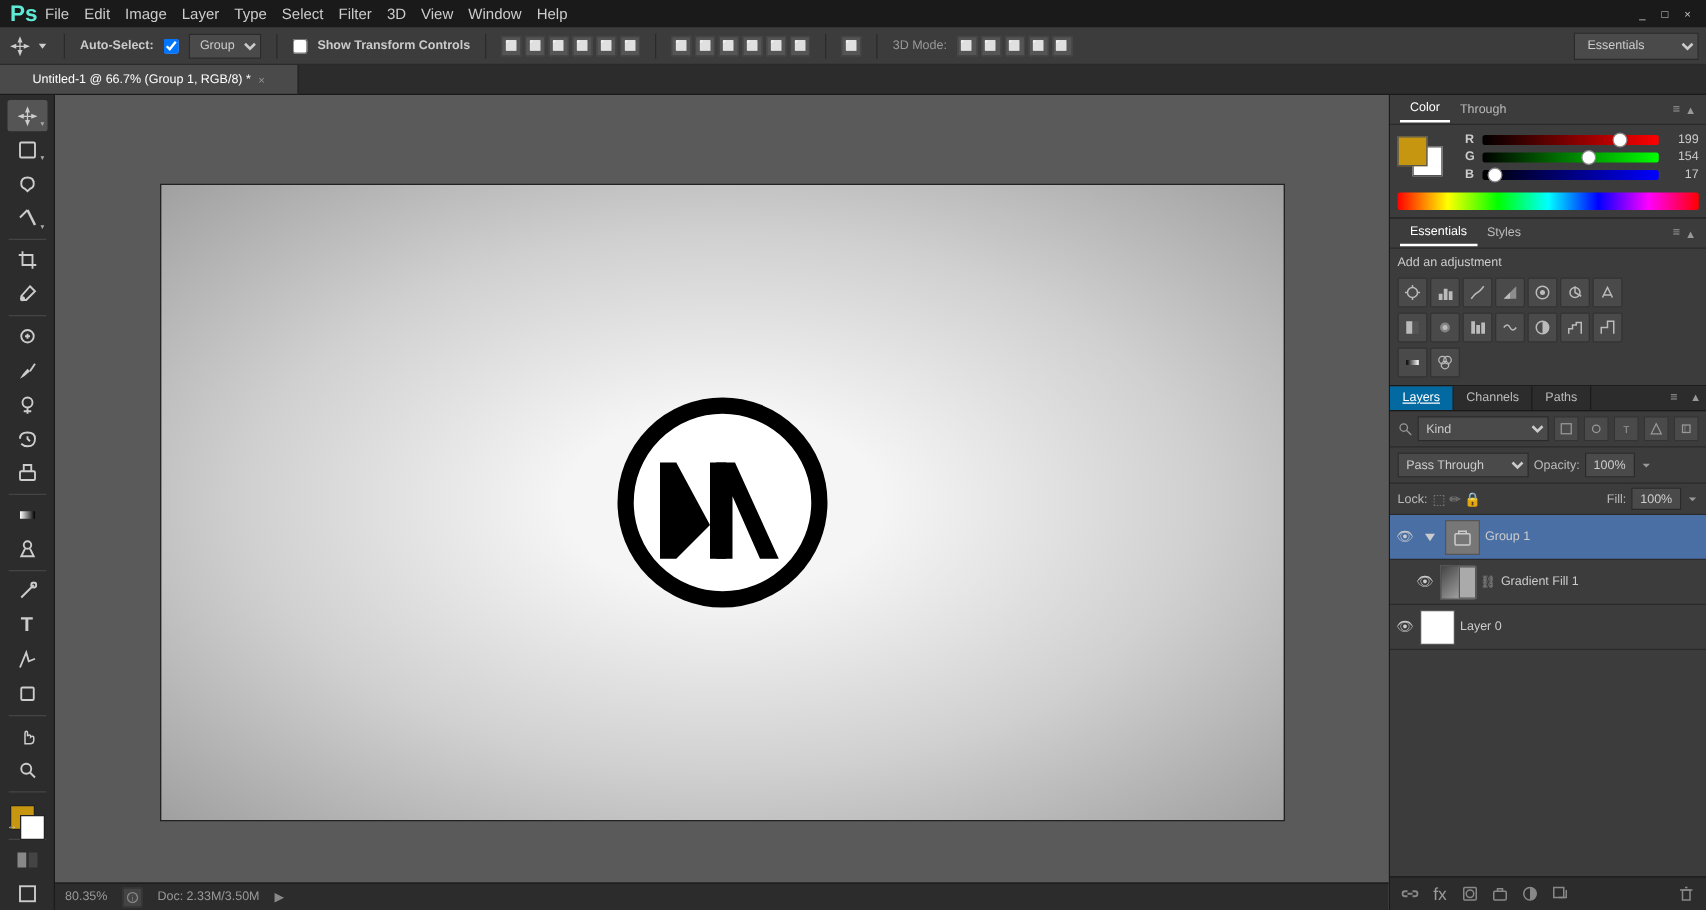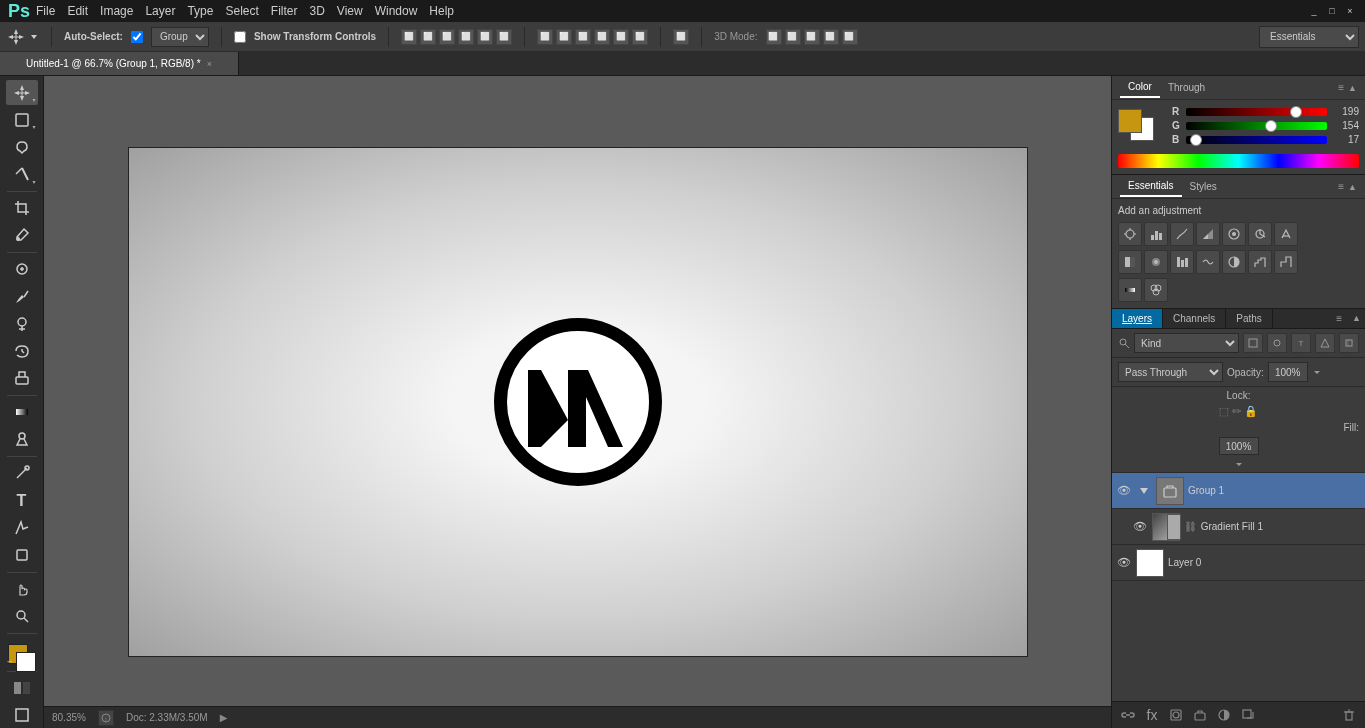--- a/index.html
+++ b/index.html
@@ -91,21 +91,21 @@
 
     .layers-controls { padding: 4px 6px; display: flex; align-items: center; gap: 4px; border-bottom: 1px solid #2a2a2a; }
     .layers-kind-select { background: #4a4a4a; border: 1px solid #2a2a2a; color: #ccc; font-size: 10px; padding: 2px; height: 20px; flex: 1; }
     .layers-icon-btn { width: 20px; height: 20px; background: #4a4a4a; border: 1px solid #333; display: flex; align-items: center; justify-content: center; cursor: pointer; font-size: 9px; color: #ccc; }
 
     .layers-blending { padding: 4px 6px; display: flex; align-items: center; gap: 4px; border-bottom: 1px solid #2a2a2a; }
     .blend-select { background: #4a4a4a; border: 1px solid #2a2a2a; color: #ccc; font-size: 10px; padding: 2px; height: 20px; width: 105px; }
     .opacity-label { font-size: 10px; color: #bbb; }
     .opacity-input { background: #4a4a4a; border: 1px solid #2a2a2a; color: #ccc; font-size: 10px; width: 40px; height: 20px; text-align: center; }
 
-    .layers-lock { padding: 3px 6px; display: flex; align-items: center; gap: 4px; border-bottom: 1px solid #2a2a2a; flex-direction: column; }
+    .layers-lock { padding: 3px 6px; display: flex; align-items: center; gap: 4px; border-bottom: 1px solid #2a2a2a; }
     .lock-label { font-size: 10px; color: #bbb; }
     .lock-icons { display: flex; gap: 3px; }
     .lock-icon { font-size: 11px; color: #888; cursor: pointer; }
     .fill-label { font-size: 10px; color: #bbb; margin-left: auto; }
     .fill-input { background: #4a4a4a; border: 1px solid #2a2a2a; color: #ccc; font-size: 10px; width: 40px; height: 18px; text-align: center; }
 
     #layers-list { flex: 1; overflow-y: auto; background: #3c3c3c; }
     .layer-item { display: flex; align-items: center; height: 36px; padding: 0 4px; gap: 4px; border-bottom: 1px solid #2a2a2a; cursor: pointer; }
     .layer-item.active { background: #4a6fa5; }
     .layer-eye { width: 16px; height: 16px; display: flex; align-items: center; justify-content: center; font-size: 11px; cursor: pointer; }

